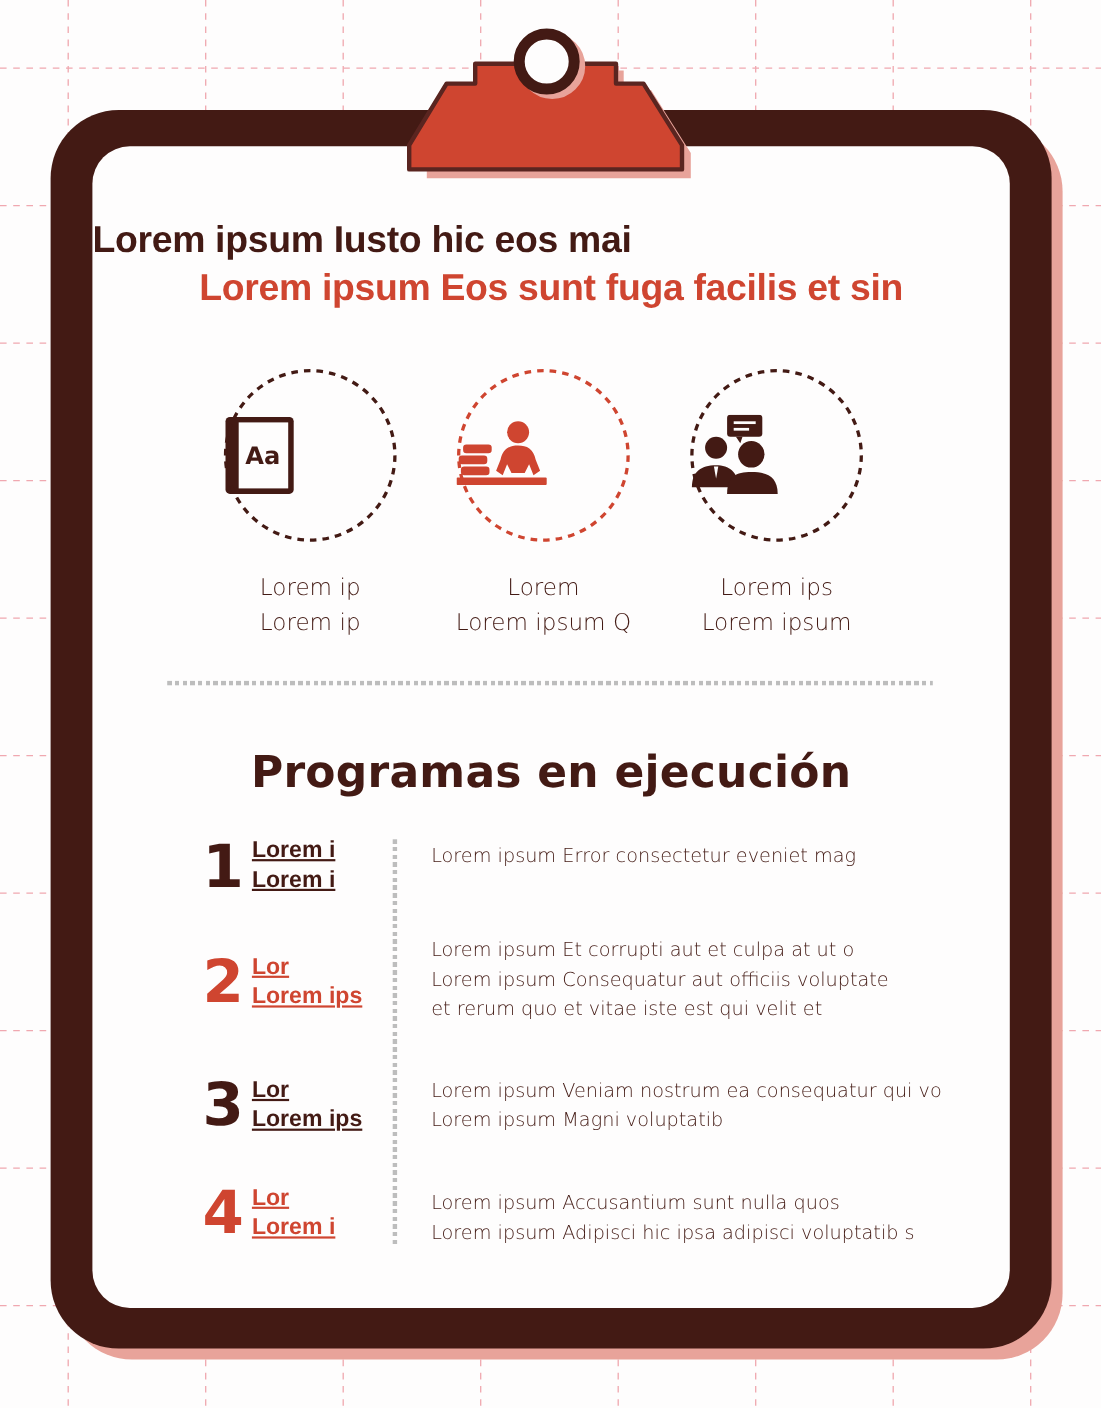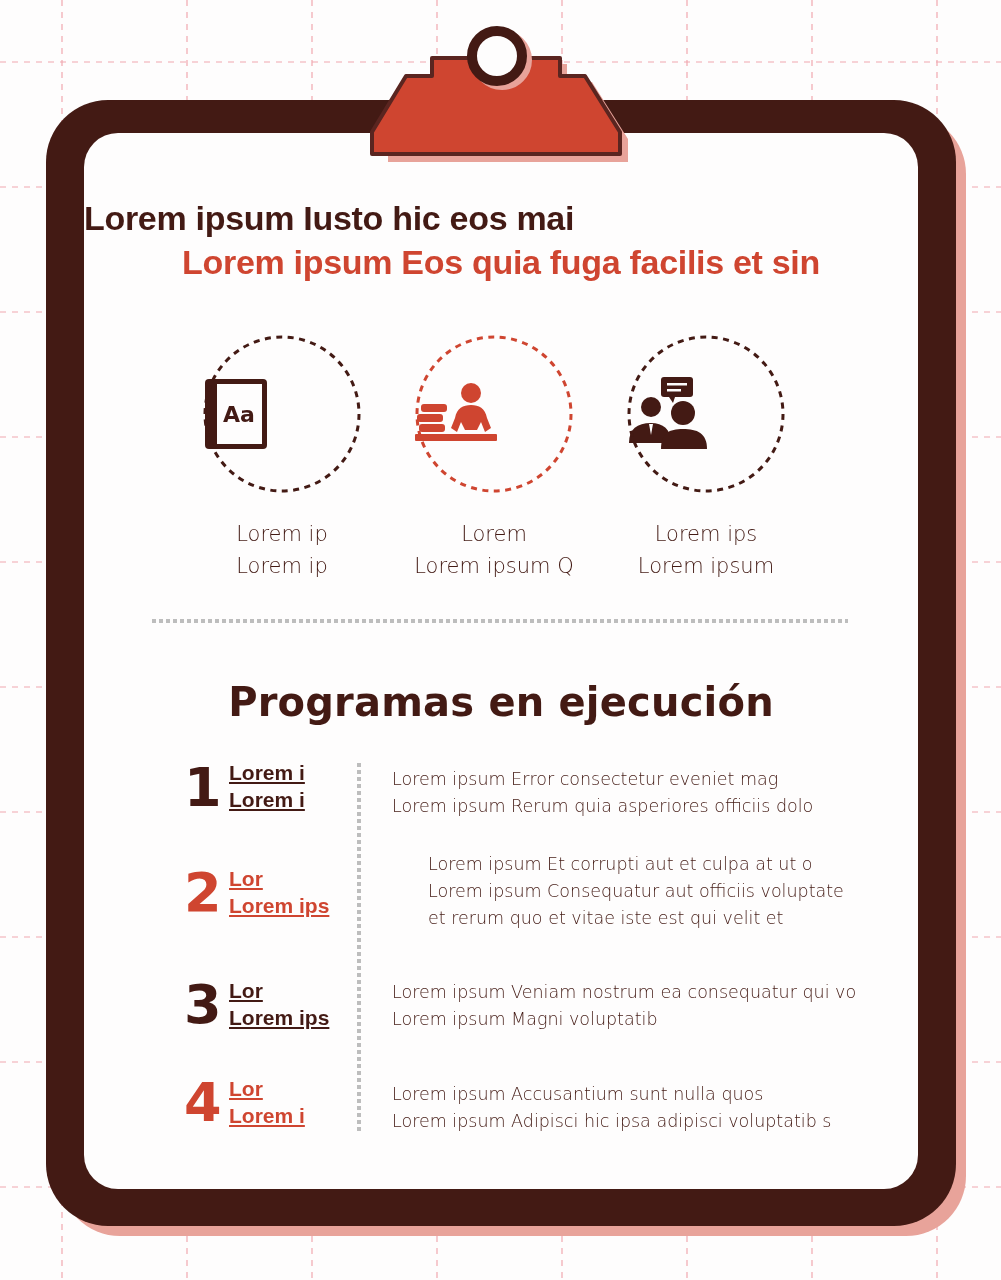--- a/index.html
+++ b/index.html
@@ -122,21 +122,21 @@
 
     <circle cx="142" cy="36" r="25" fill="none" stroke="#e8a39a" stroke-width="10"></circle>
 
     <circle cx="137" cy="32" r="25" fill="#fefdfd" stroke="#431a14" stroke-width="10"></circle>
   </svg>
 </div>
 
 <div class="paper">
 
   <div class="title1">Lorem ipsum Iusto hic eos mai</div>
-  <div class="title2">Lorem ipsum Eos quia fuga facilis et sin</div>
+  <div class="title2">Lorem ipsum Eos sunt fuga facilis et sin</div>
 
   <div class="feature" style="left:83px;">
     <div class="ring">
       <svg class="dash" width="158" height="158" viewBox="0 0 158 158">
           <circle cx="79" cy="79" r="77" fill="none" stroke="#431a14" stroke-width="3" stroke-dasharray="6 5.5"></circle>
         </svg>
       <svg width="66" height="74" viewBox="0 0 66 74">
         <rect x="2" y="2" width="62" height="70" rx="4" fill="#431a14"></rect>
         <rect x="14" y="7" width="45" height="60" fill="#fefdfd"></rect>
         <text x="36" y="45" text-anchor="middle" font-family="DejaVu Sans, sans-serif" font-weight="700" font-size="22" fill="#431a14">Aa</text>
@@ -204,31 +204,30 @@
   <div class="vline"></div>
 
   <div class="prog" style="top:626px;">
     <div class="num dark" style="top:2px;">1</div>
     <div class="name dark" style="top:0;">
       <div>Lorem i</div>
       <div>Lorem i</div>
     </div>
     <div class="desc" style="top:7px;">
       <div>Lorem ipsum Error consectetur eveniet mag</div>
-      <div>Lorem ipsum Rerum quia asperiores officiis dolo</div>
     </div>
   </div>
 
   <div class="prog" style="top:732px;">
     <div class="num red" style="top:1px;">2</div>
     <div class="name red" style="top:0;">
       <div>Lor</div>
       <div>Lorem ips</div>
     </div>
-    <div class="desc" style="top:-14px;margin-left:36px;">
+    <div class="desc" style="top:-14px;">
       <div>Lorem ipsum Et corrupti aut et culpa at ut o</div>
       <div>Lorem ipsum Consequatur aut officiis voluptate</div>
       <div>et rerum quo et vitae iste est qui velit et</div>
     </div>
   </div>
 
   <div class="prog" style="top:844px;">
     <div class="num dark" style="top:1px;">3</div>
     <div class="name dark" style="top:0;">
       <div>Lor</div>

